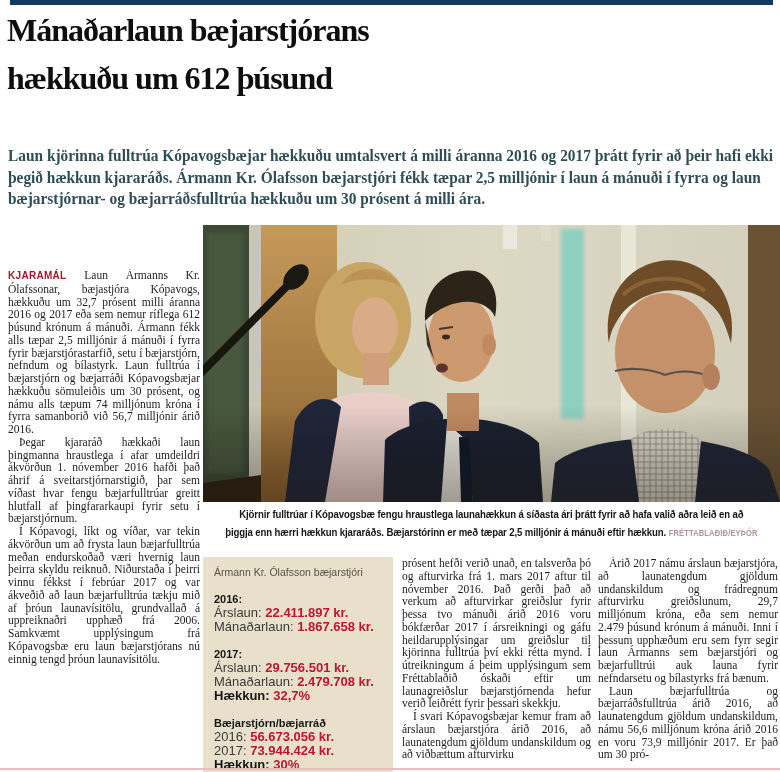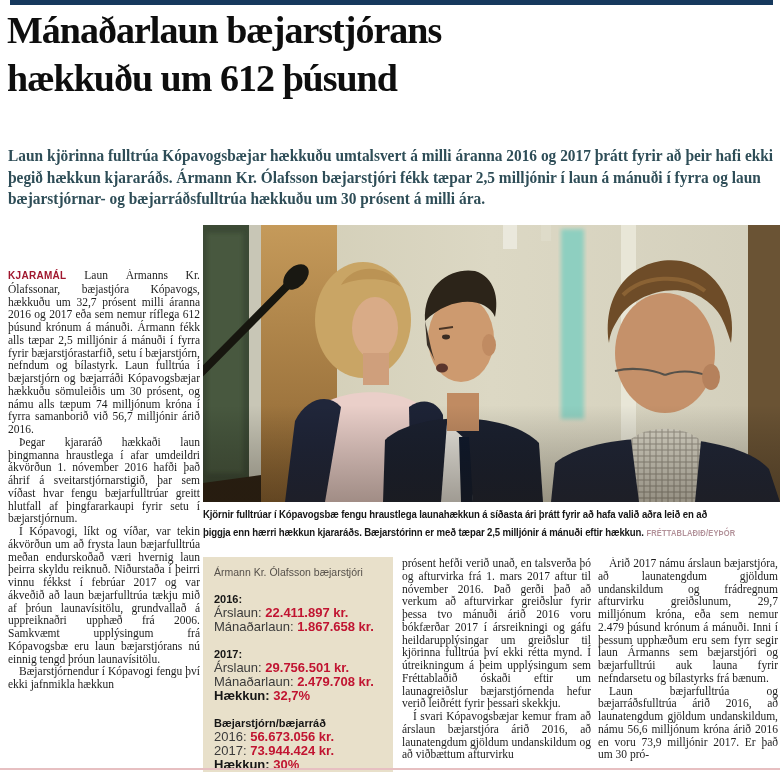--- a/index.html
+++ b/index.html
@@ -1,36 +1,36 @@
 <!DOCTYPE html>
 <html lang="is"><head>
 <meta charset="utf-8">
 <style>
   html,body{margin:0;padding:0;background:#ffffff;}
   .page{position:relative;width:780px;height:772px;background:#ffffff;overflow:hidden;
         font-family:"Liberation Serif",serif;color:#1f1f1f;}
   .topbar{position:absolute;left:10px;top:0;width:763px;height:5px;background:#16395d;}
   .headline{position:absolute;left:7px;top:6px;width:770px;
             font-family:"Liberation Serif",serif;font-weight:700;color:#0e0e0e;
-            font-size:38px;line-height:48px;letter-spacing:-1px;}
+            font-size:32px;line-height:48px;letter-spacing:-1px;}
   .lead-wrap{position:absolute;left:8px;top:145px;width:766px;height:68px;overflow:hidden;}
   .lead{width:822px;transform:scaleX(0.932);transform-origin:0 0;
         font-family:"Liberation Serif",serif;font-weight:700;color:#2e4d57;
         font-size:16.5px;line-height:21.5px;}
   .col{position:absolute;overflow:hidden;font-size:11.5px;line-height:12.75px;
        text-align:justify;color:#1c1c1c;}
   .col1{left:8px;top:221px;width:192px;height:551px;margin-top:48px;}
   .col3{left:402px;top:557px;width:189px;height:215px;}
   .col4{left:598px;top:557px;width:180px;height:215px;}
   .para{margin:0;}
   .para.indent{text-indent:11px;}
   .kicker{font-family:"Liberation Sans",sans-serif;font-weight:700;font-size:10px;
           color:#a0172e;letter-spacing:.3px;}
   .photo{position:absolute;left:203px;top:225px;width:577px;height:277px;overflow:hidden;background:#b99455;}
-  .caption-wrap{position:absolute;left:203px;top:506px;width:577px;height:46px;overflow:hidden;}
+  .caption-wrap{position:absolute;left:203px;top:506px;width:577px;height:46px;overflow:hidden;text-align:center;}
   .caption{width:690px;transform:scaleX(0.836);transform-origin:0 0;
            font-family:"Liberation Sans",sans-serif;font-weight:700;font-size:11.5px;
            line-height:17.5px;letter-spacing:-0.15px;color:#161616;}
   .credit{font-size:9px;color:#b3929a;letter-spacing:.2px;font-weight:700;}
   .infobox{position:absolute;left:203px;top:557px;width:190px;height:215px;background:#e8e0ca;
            box-sizing:border-box;padding:7px 11px 0 11px;overflow:hidden;
            font-family:"Liberation Sans",sans-serif;}
   .ib-title{font-family:"Liberation Serif",serif;font-weight:700;font-size:16px;line-height:18px;
             color:#a41d30;}
   .ib-subtitle{font-size:10.5px;line-height:13px;color:#55504a;margin-top:2px;}
@@ -54,21 +54,20 @@
   </h1>
 
   <div class="lead-wrap">
     <div class="lead">Laun kjörinna fulltrúa Kópavogsbæjar hækkuðu umtalsvert á milli áranna 2016 og 2017 þrátt fyrir að þeir hafi ekki þegið hækkun kjararáðs. Ármann Kr. Ólafsson bæjarstjóri fékk tæpar 2,5 milljónir í laun á mánuði í fyrra og laun bæjarstjórnar- og bæjarráðsfulltrúa hækkuðu um 30 prósent á milli ára.</div>
   </div>
 
   <div class="col col1">
       <p class="para"><strong class="kicker">KJARAMÁL </strong>Laun Ármanns Kr. Ólafssonar, bæjastjóra Kópavogs, hækkuðu um 32,7 prósent milli áranna 2016 og 2017 eða sem nemur ríflega 612 þúsund krónum á mánuði. Ármann fékk alls tæpar 2,5 milljónir á mánuði í fyrra fyrir bæjarstjórastarfið, setu í bæjarstjórn, nefndum og bílastyrk. Laun fulltrúa í bæjarstjórn og bæjarráði Kópavogsbæjar hækkuðu sömuleiðis um 30 prósent, og námu alls tæpum 74 milljónum króna í fyrra samanborið við 56,7 milljónir árið 2016.</p>
       <p class="para indent">Þegar kjararáð hækkaði laun þingmanna hraustlega í afar umdeildri ákvörðun 1. nóvember 2016 hafði það áhrif á sveitarstjórnarstigið, þar sem víðast hvar fengu bæjarfulltrúar greitt hlutfall af þingfararkaupi fyrir setu í bæjarstjórnum.</p>
       <p class="para indent">Í Kópavogi, líkt og víðar, var tekin ákvörðun um að frysta laun bæjarfulltrúa meðan endurskoðað væri hvernig laun þeirra skyldu reiknuð. Niðurstaða í þeirri vinnu fékkst í febrúar 2017 og var ákveðið að laun bæjarfulltrúa tækju mið af þróun launavísitölu, grundvallað á uppreiknaðri upphæð frá 2006. Samkvæmt upplýsingum frá Kópavogsbæ eru laun bæjarstjórans nú einnig tengd þróun launavísitölu.</p>
-      <p class="para indent">Bæjarstjórnendur í Kópavogi fengu því ekki jafnmikla hækkun</p>
     </div>
 
   <svg class="photo" viewBox="0 0 577 277" preserveAspectRatio="none" aria-hidden="true">
     <defs>
       <linearGradient id="wood" x1="0" y1="0" x2="0" y2="1">
         <stop offset="0" stop-color="#c59a5a"></stop>
           <stop offset="1" stop-color="#8a6230"></stop>
       </linearGradient>
       <linearGradient id="wall" x1="0" y1="0" x2="1" y2="0">
         <stop offset="0" stop-color="#cfcab2"></stop>

